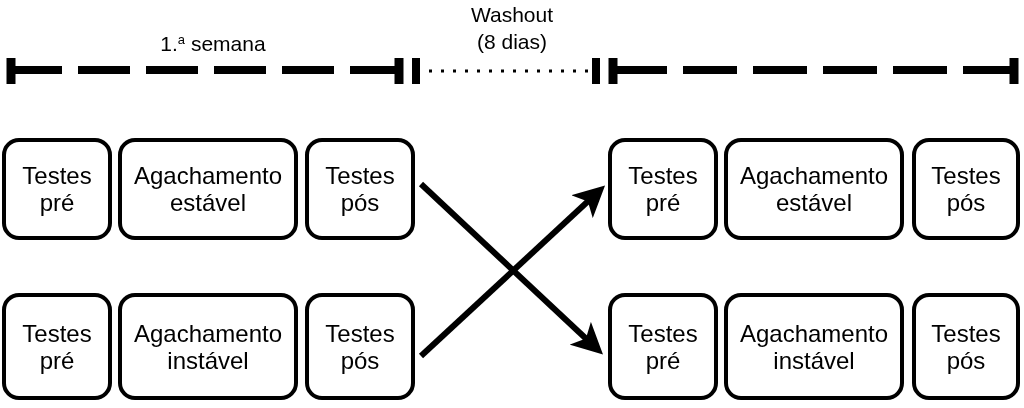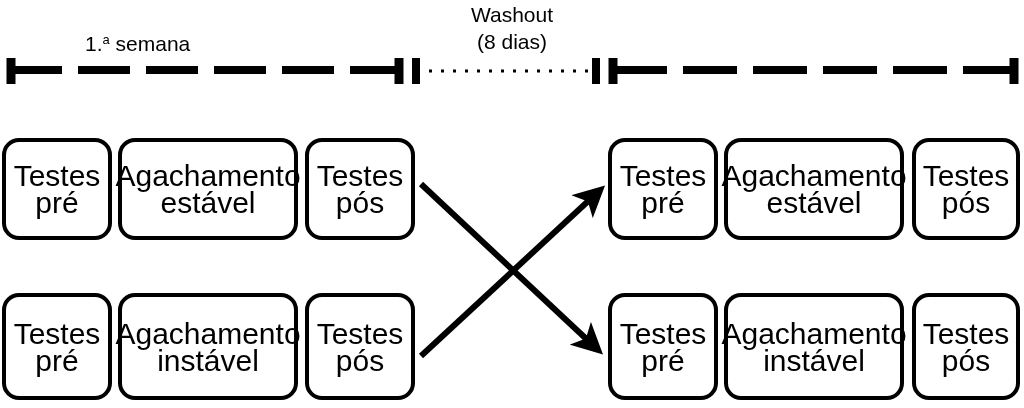--- a/index.html
+++ b/index.html
@@ -22,20 +22,21 @@
     top: 0;
     width: 1024px;
     height: 408px;
   }
 
   
   .tl-label {
     position: absolute;
     font-size: 21px;
     line-height: 25px;
+    text-align: center;
     white-space: nowrap;
     color: #000;
   }
   .tl-label sup {
     font-size: 13px;
     vertical-align: 0.55em;
     line-height: 0;
   }
 
   #label-week1 { left: 85px;  top: 31px; width: 256px; }
@@ -59,21 +60,21 @@
   .box {
     position: absolute;
     box-sizing: border-box;
     border: 4px solid #000000;
     border-radius: 17px;
     background: #ffffff;
     display: flex;
     align-items: center;
     justify-content: center;
     text-align: center;
-    font-size: 30px;
+    font-size: 24px;
     line-height: 27px;
     padding: 0 4px;
   }
   .box span { display: block; }
 
   
   .row-top    { top: 138px; height: 102px; }
   .row-bottom { top: 293px; height: 107px; }
 
   

